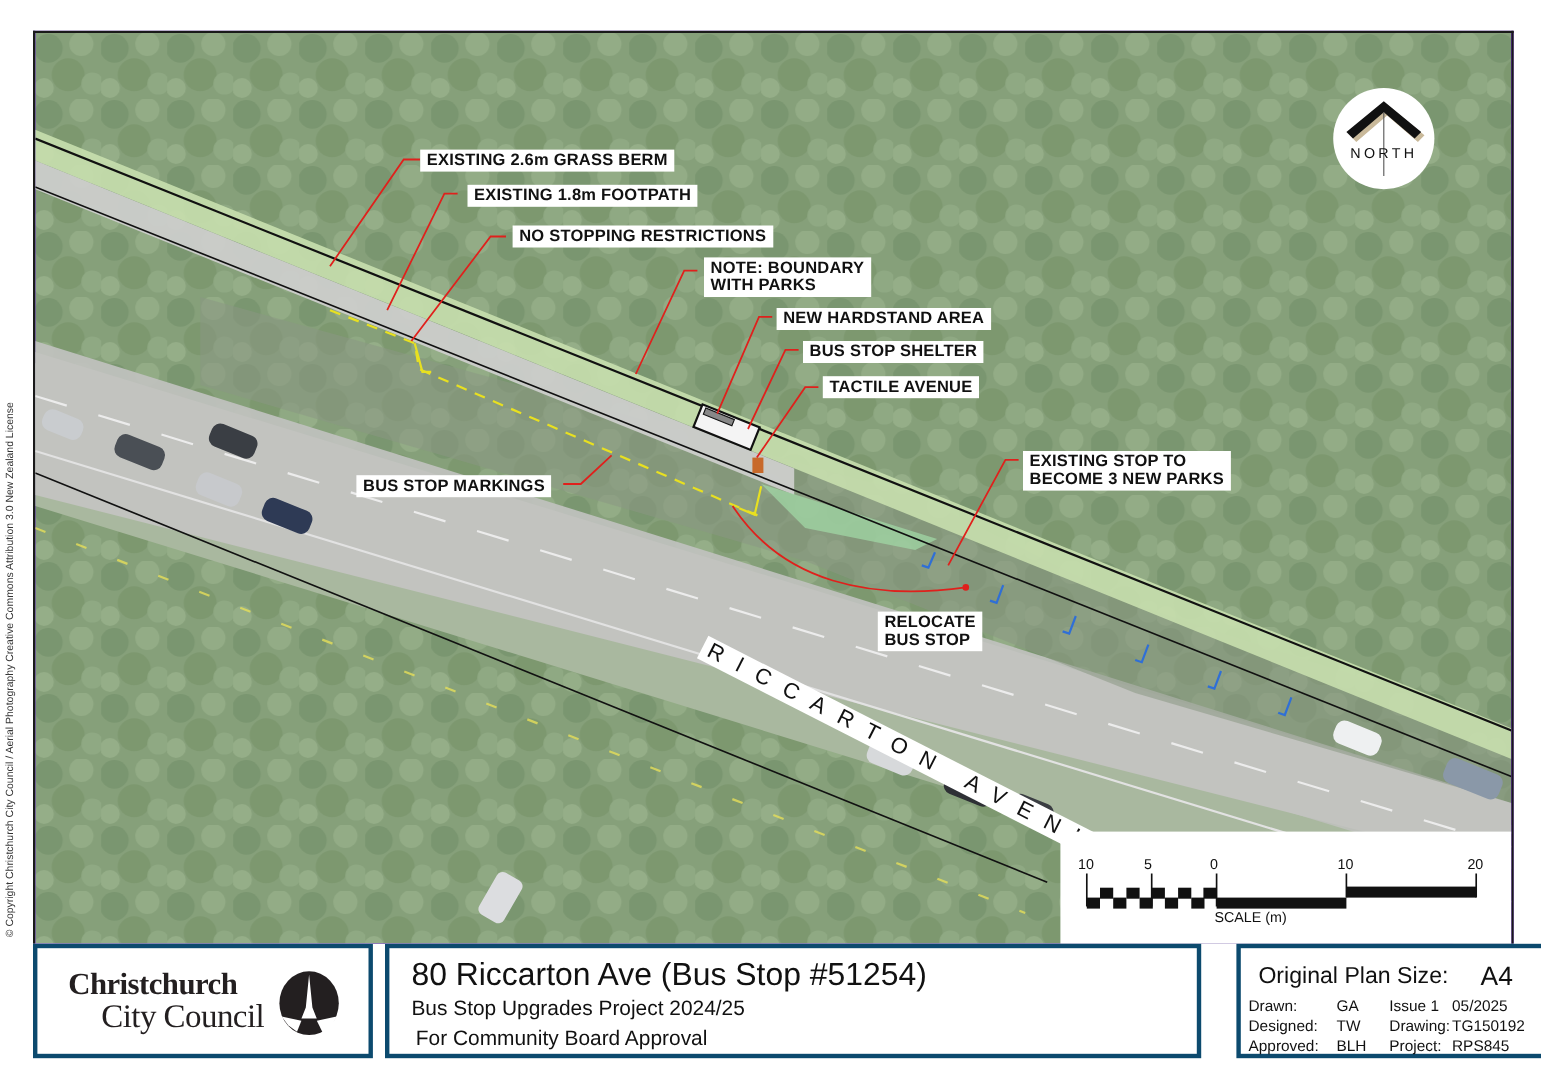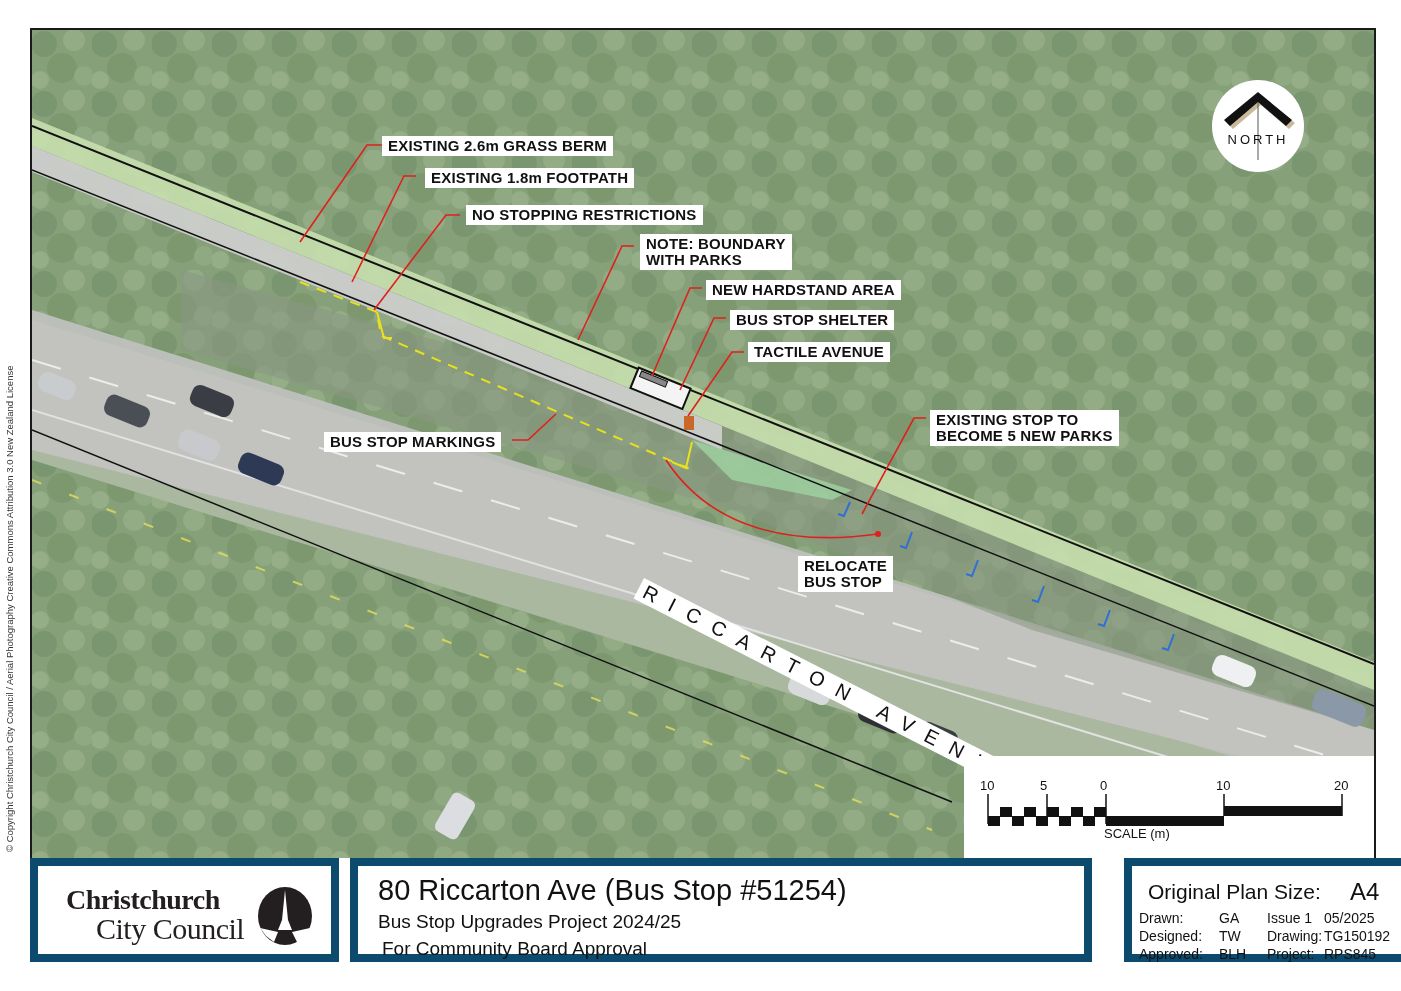--- a/index.html
+++ b/index.html
@@ -8,21 +8,21 @@
   #map-frame { position: absolute; left: 30px; top: 28px; width: 1342px; height: 828px; border: 2px solid #1a1a1a; border-bottom: none; overflow: hidden; background: #6d28d9; }
   #map-svg { position: absolute; left: 0; top: 0; width: 1342px; height: 828px; }
   .callout { position: absolute; background: #ffffff; color: #111; font-weight: bold; font-size: 15px; line-height: 16px; padding: 2px 6px; white-space: nowrap; letter-spacing: 0.2px; }
   .callout.two { white-space: pre-line; }
   #north { position: absolute; left: 1180px; top: 50px; width: 92px; height: 92px; border-radius: 50%; background: #fff; }
   #north-label { position: absolute; left: 0; top: 52px; width: 92px; text-align: center; font-size: 13px; letter-spacing: 3px; color: #111; }
   #scale-box { position: absolute; left: 932px; top: 726px; width: 410px; height: 102px; background: #fff; }
   .scale-num { position: absolute; top: 22px; font-size: 13px; color: #111; }
   #scale-caption { position: absolute; left: 140px; top: 70px; font-size: 13px; color: #111; }
   #copyright { position: absolute; left: 4px; top: 852px; width: 520px; transform-origin: 0 0; transform: rotate(-90deg); font-size: 9.5px; color: #333; white-space: nowrap; }
-  .tbox { position: absolute; border: 8px solid #0c4a6e; background: #fff; box-sizing: border-box; }
+  .tbox { position: absolute; border: 4px solid #0c4a6e; background: #fff; box-sizing: border-box; }
   #logo-box { left: 30px; top: 858px; width: 309px; height: 104px; }
   #title-box { left: 350px; top: 858px; width: 742px; height: 104px; }
   #info-box { left: 1124px; top: 858px; width: 296px; height: 104px; }
   #logo-line1 { position: absolute; left: 28px; top: 18px; font-family: "Liberation Serif", serif; font-weight: bold; font-size: 28px; color: #231f20; letter-spacing: -0.5px; }
   #logo-line2 { position: absolute; left: 58px; top: 46px; font-family: "Liberation Serif", serif; font-size: 30px; color: #231f20; letter-spacing: -0.5px; }
   #logo-mark { position: absolute; left: 218px; top: 20px; width: 58px; height: 64px; }
   #title-main { position: absolute; left: 20px; top: 8px; font-size: 29px; color: #111; }
   #title-sub1 { position: absolute; left: 20px; top: 45px; font-size: 19px; color: #111; }
   #title-sub2 { position: absolute; left: 24px; top: 72px; font-size: 19px; color: #111; }
   #info-title { position: absolute; left: 16px; top: 14px; font-size: 21px; color: #111; }
@@ -122,21 +122,21 @@
     <div class="callout" style="left:350px;top:106px;">EXISTING 2.6m GRASS BERM</div>
     <div class="callout" style="left:393px;top:138px;">EXISTING 1.8m FOOTPATH</div>
     <div class="callout" style="left:434px;top:175px;">NO STOPPING RESTRICTIONS</div>
     <div class="callout two" style="left:608px;top:204px;">NOTE: BOUNDARY
 WITH PARKS</div>
     <div class="callout" style="left:674px;top:250px;">NEW HARDSTAND AREA</div>
     <div class="callout" style="left:698px;top:280px;">BUS STOP SHELTER</div>
     <div class="callout" style="left:716px;top:312px;">TACTILE AVENUE</div>
     <div class="callout" style="left:292px;top:402px;">BUS STOP MARKINGS</div>
     <div class="callout two" style="left:898px;top:380px;">EXISTING STOP TO
-BECOME 5 NEW PARKS</div>
+BECOME 3 NEW PARKS</div>
     <div class="callout two" style="left:766px;top:526px;">RELOCATE
 BUS STOP</div>
 
     <div style="position:absolute;left:612px;top:548px;transform-origin:0 0;transform:rotate(27deg);background:#fff;padding:0 6px;font-size:20px;letter-spacing:14px;color:#111;white-space:nowrap;">RICCARTON AVENUE</div>
 
     <div id="north">
       <svg width="92" height="92" viewBox="0 0 92 92">
         <polygon points="12,40 46,12 80,40 74,46 46,22 18,46" fill="#c9b99a" transform="translate(3,3)"></polygon>
         <polygon points="12,40 46,12 80,40 74,46 46,22 18,46" fill="#111"></polygon>
         <line x1="46" y1="22" x2="46" y2="80" stroke="#555" stroke-width="1"></line>

